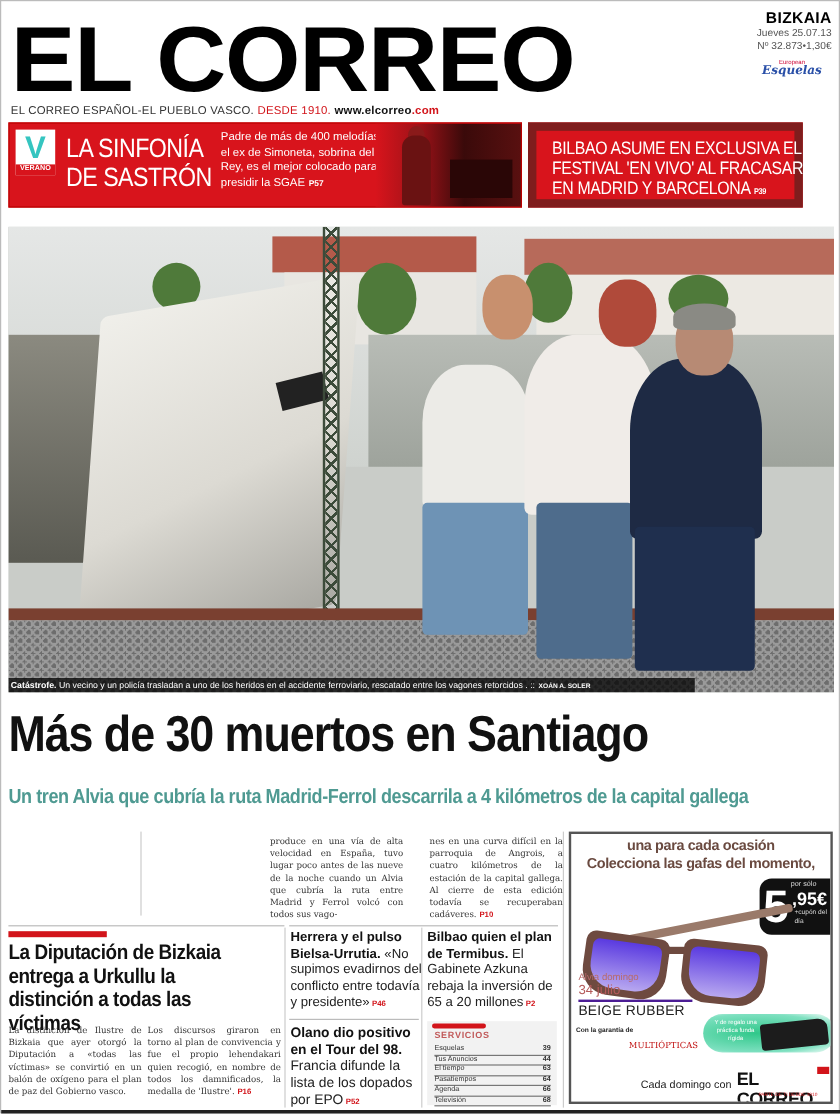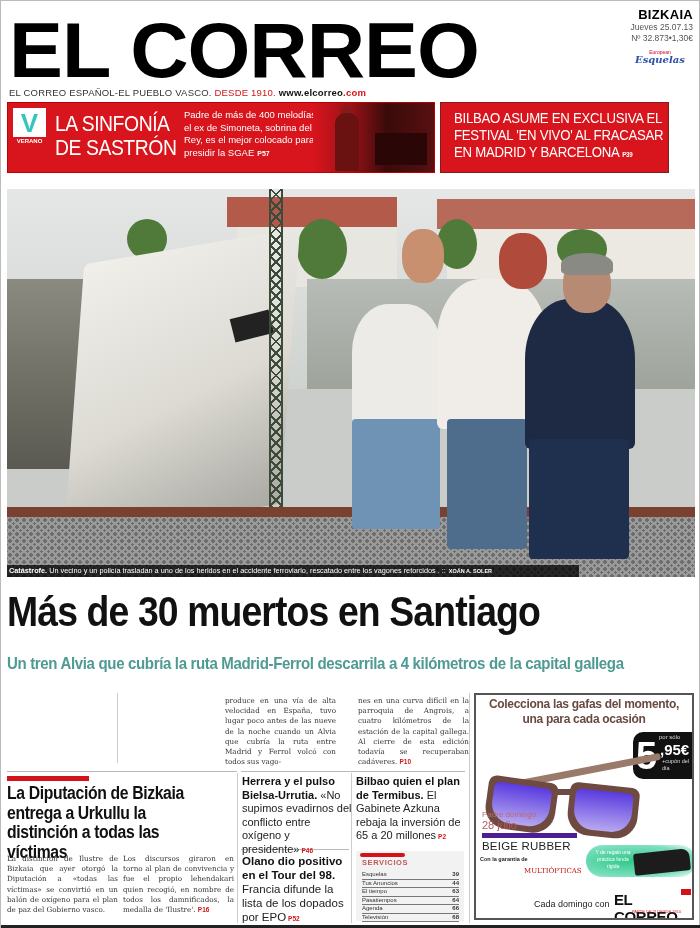--- a/index.html
+++ b/index.html
@@ -29,21 +29,21 @@
     .v-badge .v { position: absolute; left: 0; top: 1px; width: 33px; text-align: center; font-weight: 900; font-size: 26px; color: #35c5c0; line-height: 28px; }
     .v-badge .lbl { position: absolute; left: 0; top: 29px; width: 33px; background: #d8141c; color: #fff; font-size: 6px; font-weight: bold; text-align: center; line-height: 9px; }
     .promo-title { position: absolute; left: 47px; top: 9px; width: 122px; font-size: 22px; line-height: 24px; color: #fff; letter-spacing: -0.5px; transform: scaleX(0.88); transform-origin: left top; white-space: nowrap; }
     .promo-text { position: absolute; left: 176px; top: 6px; width: 135px; font-size: 9.5px; line-height: 12.5px; color: #fff; }
     .page-ref { font-weight: bold; font-size: 7px; margin-left: 3px; }
     .promo-photo { position: absolute; left: 305px; top: 0; width: 123px; height: 71px; background: linear-gradient(90deg, #d8141c 0%, #9d1218 30%, #3a0a0a 60%, #5a1010 100%); }
     .promo-photo .fig { position: absolute; left: 22px; top: 10px; width: 24px; height: 58px; border-radius: 10px 10px 2px 2px; background: #6a1212; }
     .promo-photo .head { position: absolute; left: 27px; top: 2px; width: 14px; height: 16px; border-radius: 50%; background: #8a1a1a; }
     .promo-photo .piano { position: absolute; left: 62px; top: 30px; width: 52px; height: 32px; background: #2a0606; }
 
-    .promo-right { position: absolute; left: 439px; top: 101px; width: 229px; height: 71px; background: #d8141c; border: 1px solid #7f1d1d; }
+    .promo-right { position: absolute; left: 439px; top: 101px; width: 229px; height: 71px; background: #d8141c; border: 7px solid #7f1d1d; }
     .promo-right .txt { position: absolute; left: 13px; top: 6px; width: 240px; font-size: 15px; line-height: 17px; color: #fff; letter-spacing: -0.3px; transform: scaleX(0.88); transform-origin: left top; white-space: nowrap; }
 
     
     .hero { position: absolute; left: 6px; top: 188px; width: 688px; height: 388px; overflow: hidden; background: #c9ccc8; }
     .hero .sky { position: absolute; left: 0; top: 0; width: 688px; height: 200px; background: linear-gradient(180deg, #e5e7e6 0%, #cfd3cf 100%); }
     .hero .roof1 { position: absolute; left: 220px; top: 8px; width: 170px; height: 30px; background: #b45a4a; }
     .hero .roof2 { position: absolute; left: 430px; top: 10px; width: 258px; height: 30px; background: #b76a5a; }
     .hero .house1 { position: absolute; left: 230px; top: 38px; width: 160px; height: 60px; background: #e8e6e1; }
     .hero .house2 { position: absolute; left: 440px; top: 40px; width: 248px; height: 70px; background: #ece9e3; }
     .hero .fence { position: absolute; left: 300px; top: 90px; width: 388px; height: 110px; background: linear-gradient(180deg, #b8bcb6, #9ea39c); }
@@ -117,21 +117,21 @@
     .price-box .cupon { position: absolute; left: 29px; top: 26px; font-size: 5.5px; line-height: 7px; color: #ddd; }
     .glasses { position: absolute; left: 4px; top: 60px; width: 180px; height: 80px; }
     .glasses .arm { position: absolute; left: 12px; top: 14px; width: 170px; height: 7px; background: #9a7a6a; transform: rotate(-11deg); border-radius: 3px; }
     .glasses .frame { position: absolute; top: 24px; width: 70px; height: 52px; background: #6e4a40; border-radius: 8px 8px 22px 22px; }
     .glasses .frame.l { left: 6px; transform: rotate(8deg); }
     .glasses .frame.r { left: 88px; top: 30px; transform: rotate(6deg); }
     .glasses .lens { position: absolute; left: 6px; top: 6px; width: 58px; height: 40px; border-radius: 6px 6px 20px 20px; background: linear-gradient(180deg, #5a3ae0, #b8a8f0); }
     .glasses .bridge { position: absolute; left: 74px; top: 34px; width: 18px; height: 6px; background: #6e4a40; }
     .ad .este { position: absolute; left: 6px; top: 115px; font-size: 8px; color: #b86a6a; }
     .ad .fecha { position: absolute; left: 6px; top: 124px; font-size: 11px; color: #b45a5a; }
-    .ad .modelo { position: absolute; left: 6px; top: 138px; font-size: 11.5px; color: #222; letter-spacing: 0.2px; padding-top: 2px; border-top: 5px solid #4c1d95; width: 95px; }
+    .ad .modelo { position: absolute; left: 6px; top: 138px; font-size: 11.5px; color: #222; letter-spacing: 0.2px; padding-top: 2px; border-top: 2px solid #4c1d95; width: 95px; }
     .ad .garantia { position: absolute; left: 4px; top: 161px; font-size: 5.5px; font-weight: bold; color: #222; }
     .optica { position: absolute; left: 4px; top: 170px; width: 44px; height: 26px; padding-left: 44px; }
     .optica .top { height: 13px; background: #e0a020; color: #c01010; font-size: 7px; line-height: 13px; text-align: center; font-family: "DejaVu Serif", serif; }
     .optica .bot { height: 13px; background: #4d7c0f; color: #fff; font-size: 7px; line-height: 13px; text-align: center; font-family: "DejaVu Serif", serif; }
     .bonus { position: absolute; left: 110px; top: 150px; width: 110px; height: 32px; border-radius: 16px; background: radial-gradient(ellipse at 40% 50%, #30c88a, #7ee0c0 70%, #fff 100%); }
     .bonus .txt { position: absolute; left: 6px; top: 4px; width: 42px; font-size: 5px; line-height: 7px; color: #fff; text-align: center; }
     .case { position: absolute; left: 158px; top: 156px; width: 56px; height: 22px; background: #1c1c1c; transform: rotate(-6deg); border-radius: 3px 8px 3px 3px; }
     .ad .cada { position: absolute; left: 58px; top: 204px; font-size: 9px; color: #222; }
     .ad .mini-logo { position: absolute; left: 138px; top: 196px; font-weight: 900; font-size: 15px; color: #111; letter-spacing: -0.4px; }
     .ad .mini-sub { position: absolute; left: 156px; top: 214px; font-size: 4px; color: #d2141a; }
@@ -236,21 +236,21 @@
   <div class="hsep" style="left:240px;top:848px;width:108px;"></div>
 
   <div class="red-tag"></div>
   <div class="story2-head">La Diputación de Bizkaia entrega a Urkullu la distinción a todas las víctimas</div>
   <div class="story2-col c1">La distinción de Ilustre de Bizkaia que ayer otorgó la Diputación a «todas las víctimas» se convirtió en un balón de oxígeno para el plan de paz del Gobierno vasco.</div>
   <div class="story2-col c2">
     <span>Los discursos giraron en torno al plan de convivencia y fue el propio lehendakari quien recogió, en nombre de todos los damnificados, la medalla de 'Ilustre'.</span> <span class="red-ref">P16</span>
   </div>
 
   <div class="brief b1">
-    <b>Herrera y el pulso Bielsa-Urrutia.</b><span> «No supimos evadirnos del conflicto entre oxígeno y presidente»</span><span class="small-ref">P46</span>
+    <b>Herrera y el pulso Bielsa-Urrutia.</b><span> «No supimos evadirnos del conflicto entre todavía y presidente»</span><span class="small-ref">P46</span>
   </div>
   <div class="brief b2">
     <b>Bilbao quien el plan de Termibus.</b><span> El Gabinete Azkuna rebaja la inversión de 65 a 20 millones</span><span class="small-ref">P2</span>
   </div>
   <div class="brief b3">
     <b>Olano dio positivo en el Tour del 98.</b><span> Francia difunde la lista de los dopados por EPO</span><span class="small-ref">P52</span>
   </div>
 
   <div class="services">
     <div class="bar"></div>
@@ -278,41 +278,41 @@
         </li>
       <li>
           <span>Televisión</span>
           <span class="num">68</span>
         </li>
     </ul>
   </div>
 
   <div class="ad">
     <div class="ad-title">
+      <div>una para cada ocasión</div>
       <div>Colecciona las gafas del momento,</div>
-      <div>una para cada ocasión</div>
     </div>
     <div class="price-box">
       <div class="por">por sólo</div>
       <div class="big">5</div>
       <div class="cents">,95€</div>
       <div class="cupon">+cupón del día</div>
     </div>
     <div class="glasses">
       <div class="arm"></div>
       <div class="frame l">
           <div class="lens"></div>
         </div>
       <div class="frame r">
           <div class="lens"></div>
         </div>
       <div class="bridge"></div>
     </div>
-    <div class="este">Padre domingo</div>
-    <div class="fecha">28 julio</div>
+    <div class="este">Alvia domingo</div>
+    <div class="fecha">34 julio</div>
     <div class="modelo">BEIGE RUBBER</div>
     <div class="garantia">Con la garantía de</div>
     <div class="optica">
       <div class="top">MULTIÓPTICAS</div>
       <div class="bot">ÓPTICA</div>
     </div>
     <div class="bonus">
       <div class="txt">Y de regalo una práctica funda rígida</div>
     </div>
     <div class="case"></div>

